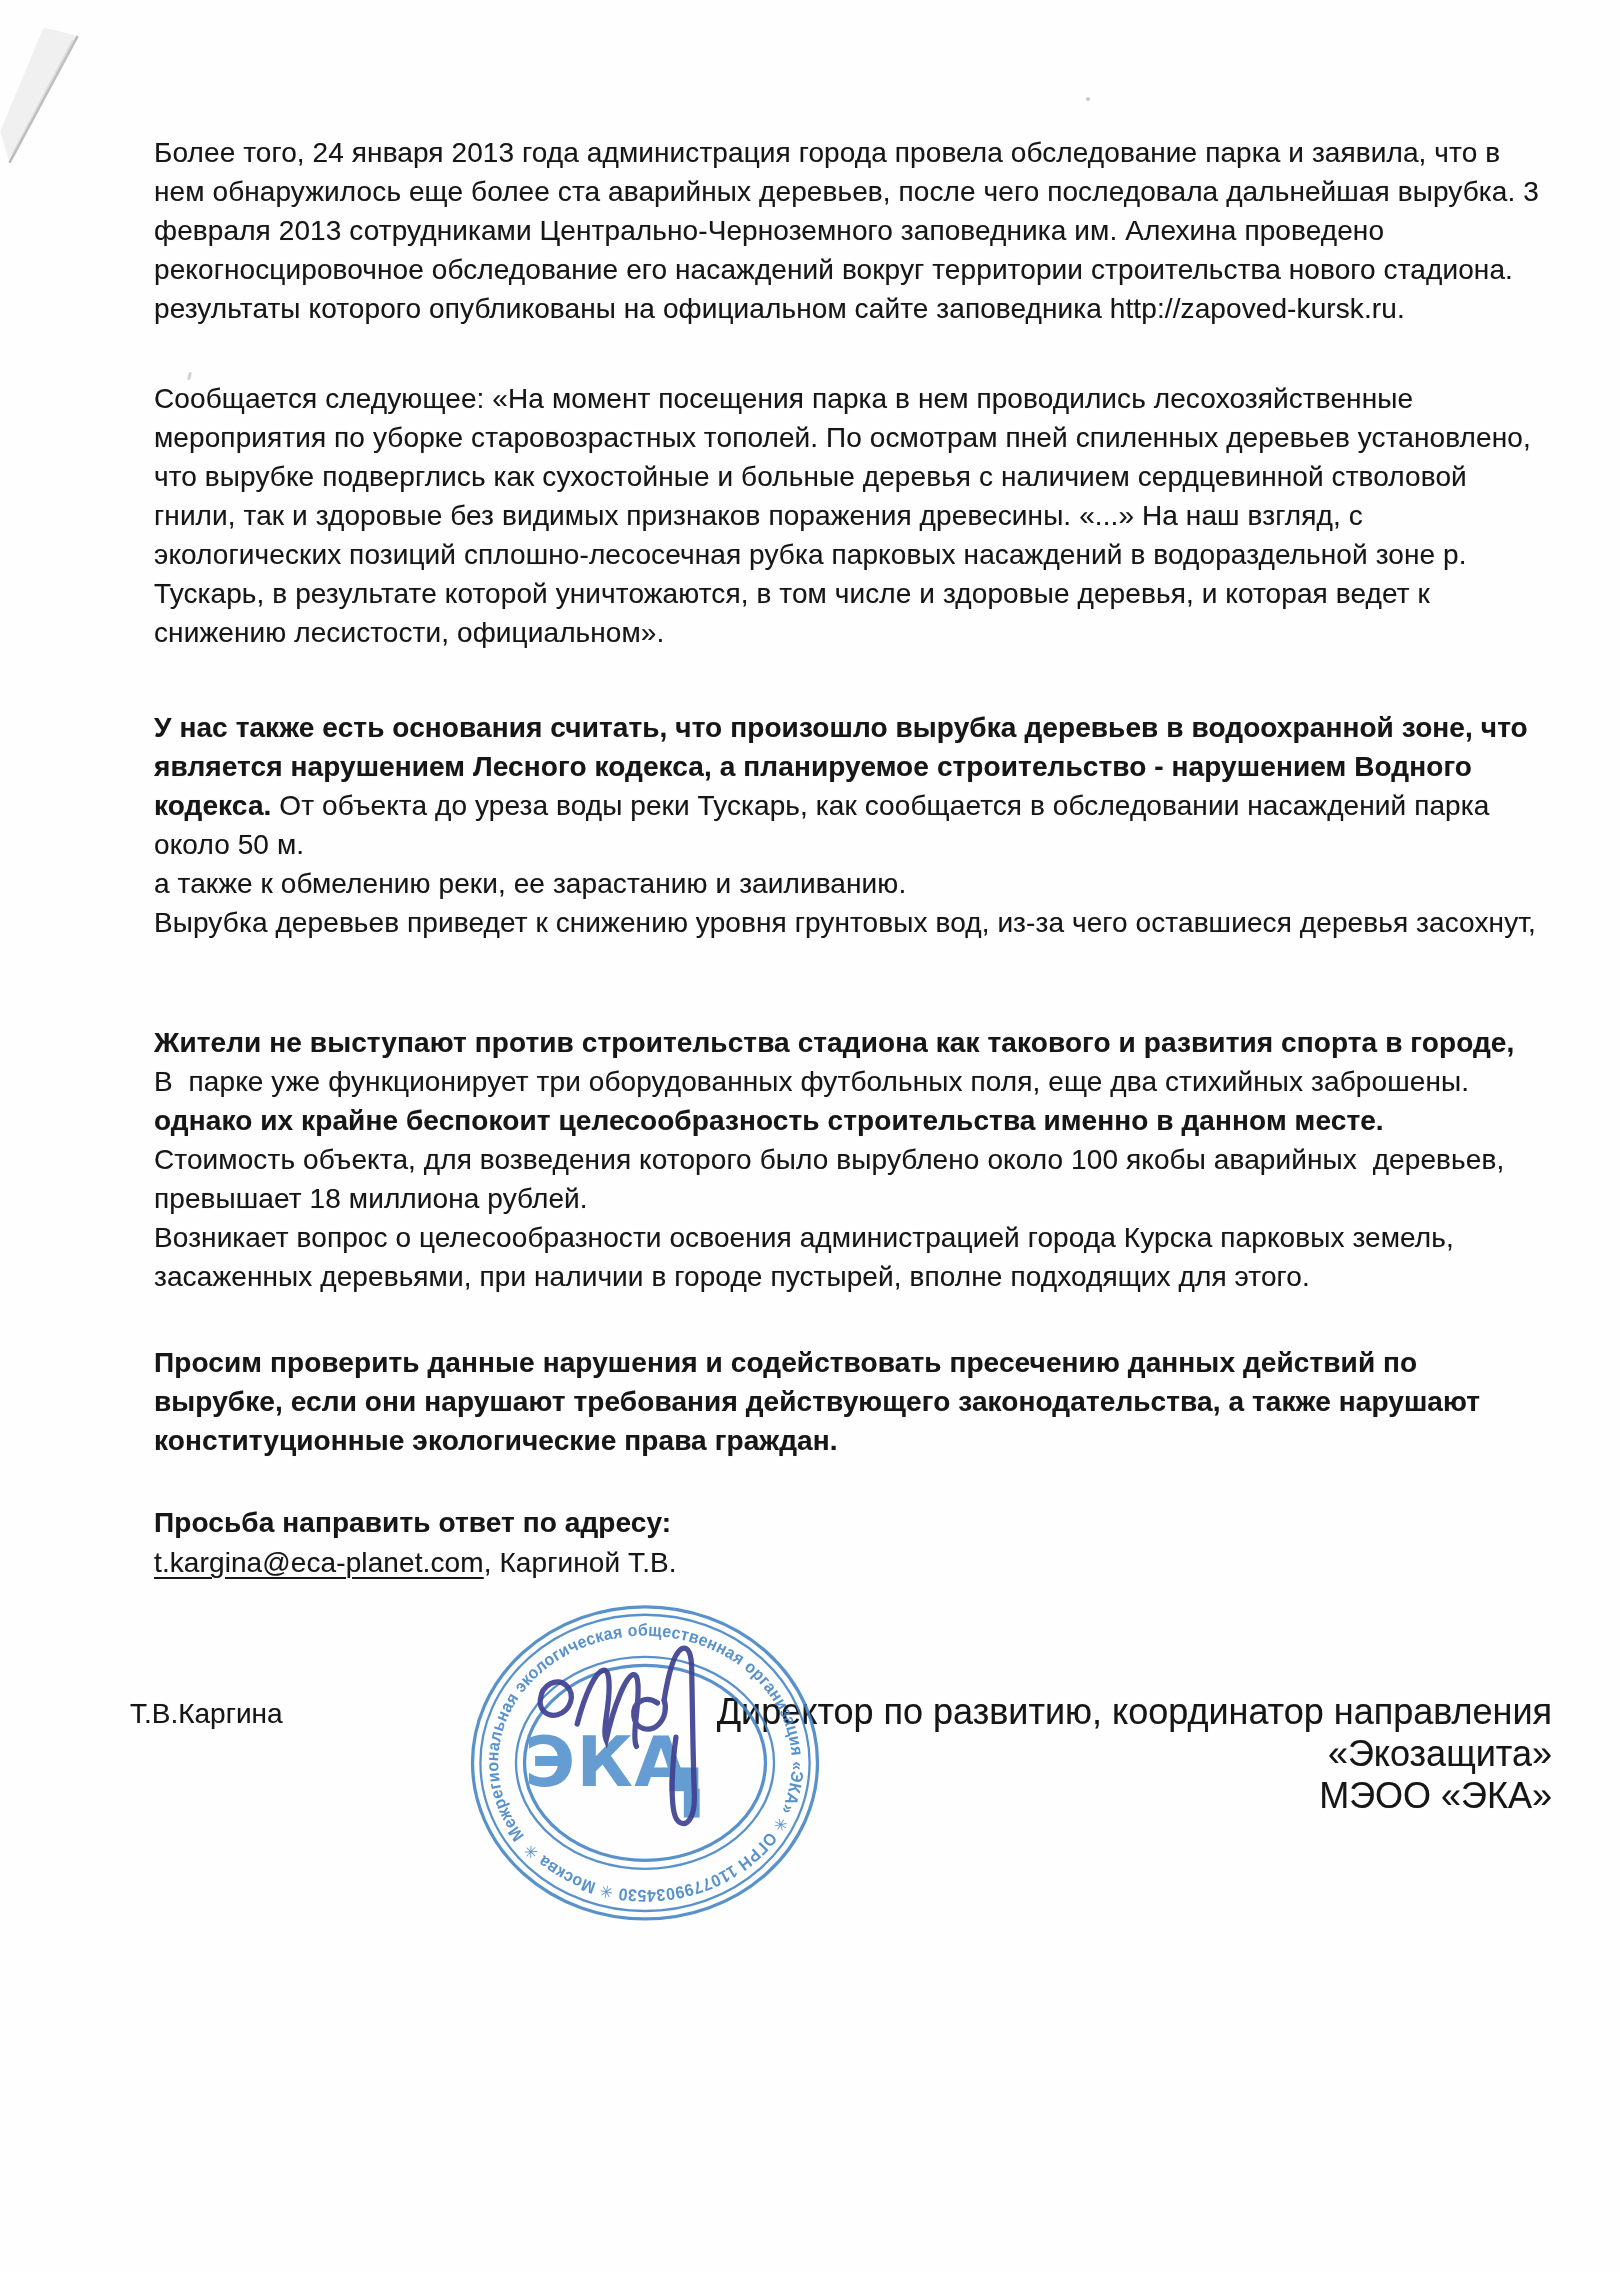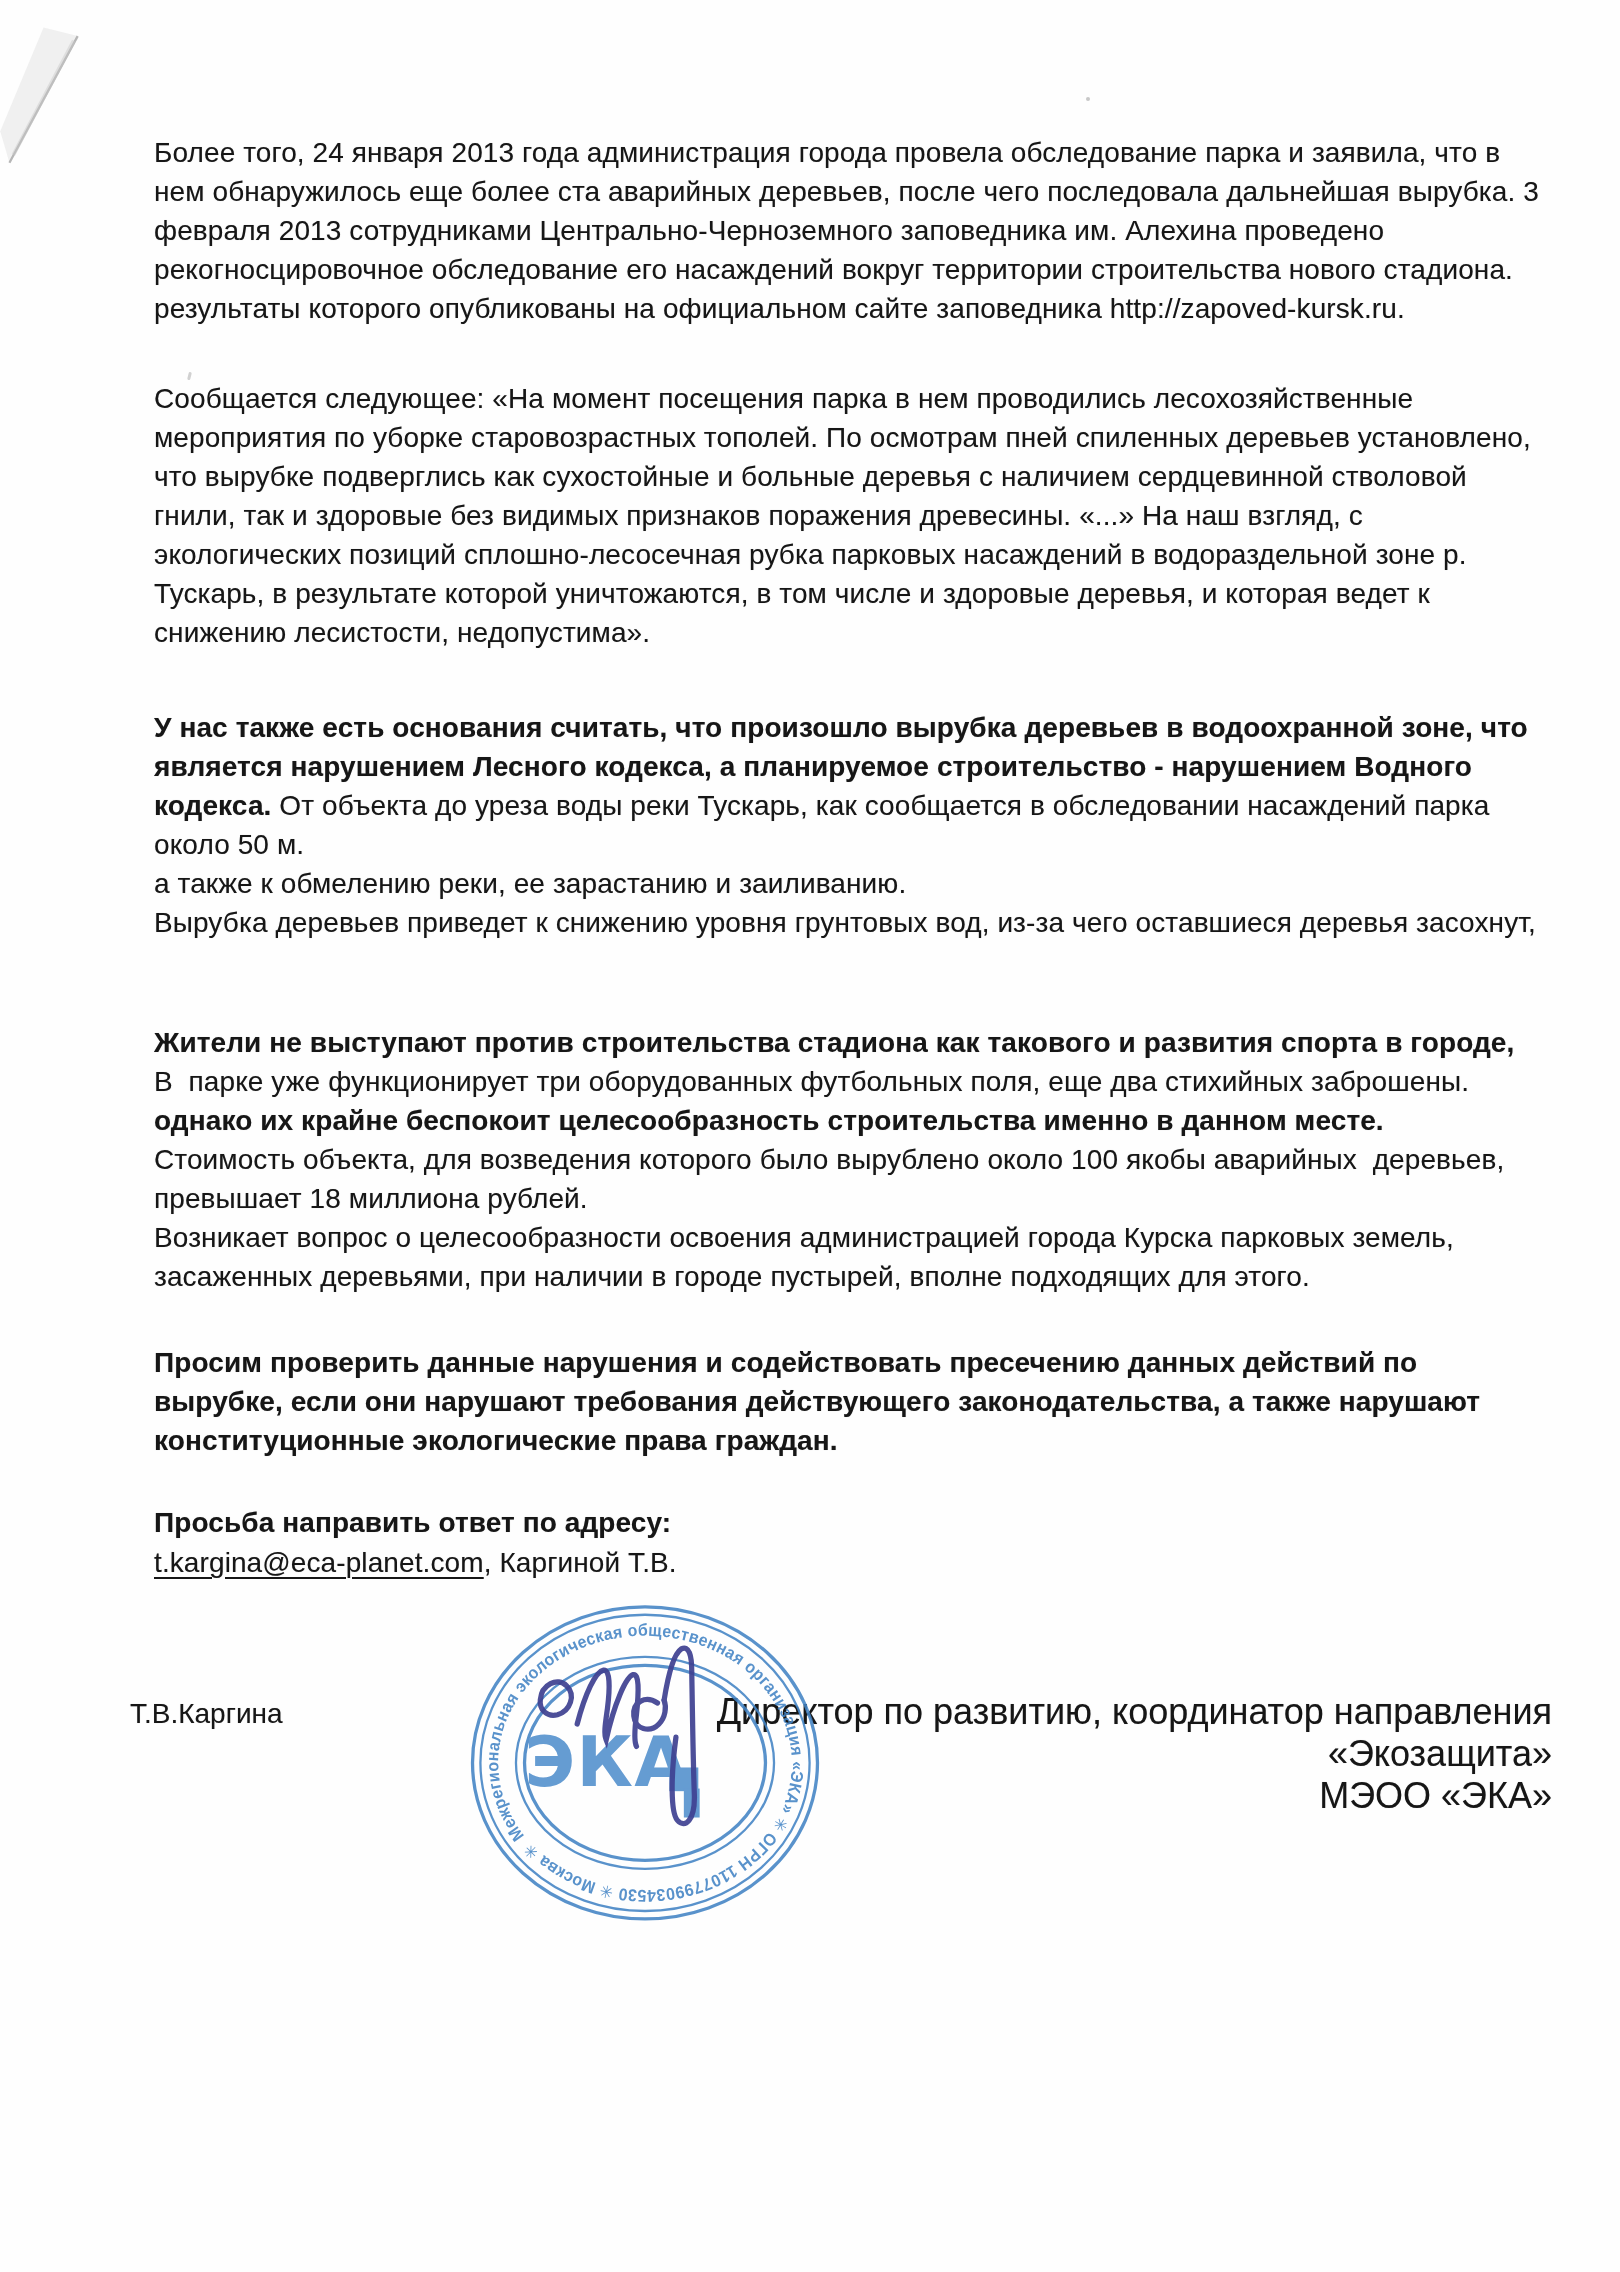--- a/index.html
+++ b/index.html
@@ -71,21 +71,21 @@
       <div class="line"><span>рекогносцировочное обследование его насаждений вокруг территории строительства нового стадиона.</span></div>
       <div class="line"><span>результаты которого опубликованы на официальном сайте заповедника http://zapoved-kursk.ru.</span></div>
     </div>
   <div class="para" style="top:379px">
       <div class="line"><span>Сообщается следующее: «На момент посещения парка в нем проводились лесохозяйственные</span></div>
       <div class="line"><span>мероприятия по уборке старовозрастных тополей. По осмотрам пней спиленных деревьев установлено,</span></div>
       <div class="line"><span>что вырубке подверглись как сухостойные и больные деревья с наличием сердцевинной стволовой</span></div>
       <div class="line"><span>гнили, так и здоровые без видимых признаков поражения древесины. «...» На наш взгляд, с</span></div>
       <div class="line"><span>экологических позиций сплошно-лесосечная рубка парковых насаждений в водораздельной зоне р.</span></div>
       <div class="line"><span>Тускарь, в результате которой уничтожаются, в том числе и здоровые деревья, и которая ведет к</span></div>
-      <div class="line"><span>снижению лесистости, недопустима».</span></div>
+      <div class="line"><span>снижению лесистости, официальном».</span></div>
     </div>
   <div class="para" style="top:708px">
       <div class="line"><span class="b">У нас также есть основания считать, что произошло вырубка деревьев в водоохранной зоне, что</span></div>
       <div class="line"><span class="b">является нарушением Лесного кодекса, а планируемое строительство - нарушением Водного</span></div>
       <div class="line"><span class="b">кодекса.</span><span> От объекта до уреза воды реки Тускарь, как сообщается в обследовании насаждений парка</span></div>
       <div class="line"><span>около 50 м.</span></div>
       <div class="line"><span>а также к обмелению реки, ее зарастанию и заиливанию.</span></div>
       <div class="line"><span>Вырубка деревьев приведет к снижению уровня грунтовых вод, из-за чего оставшиеся деревья засохнут,</span></div>
     </div>
   <div class="para" style="top:1023px">

